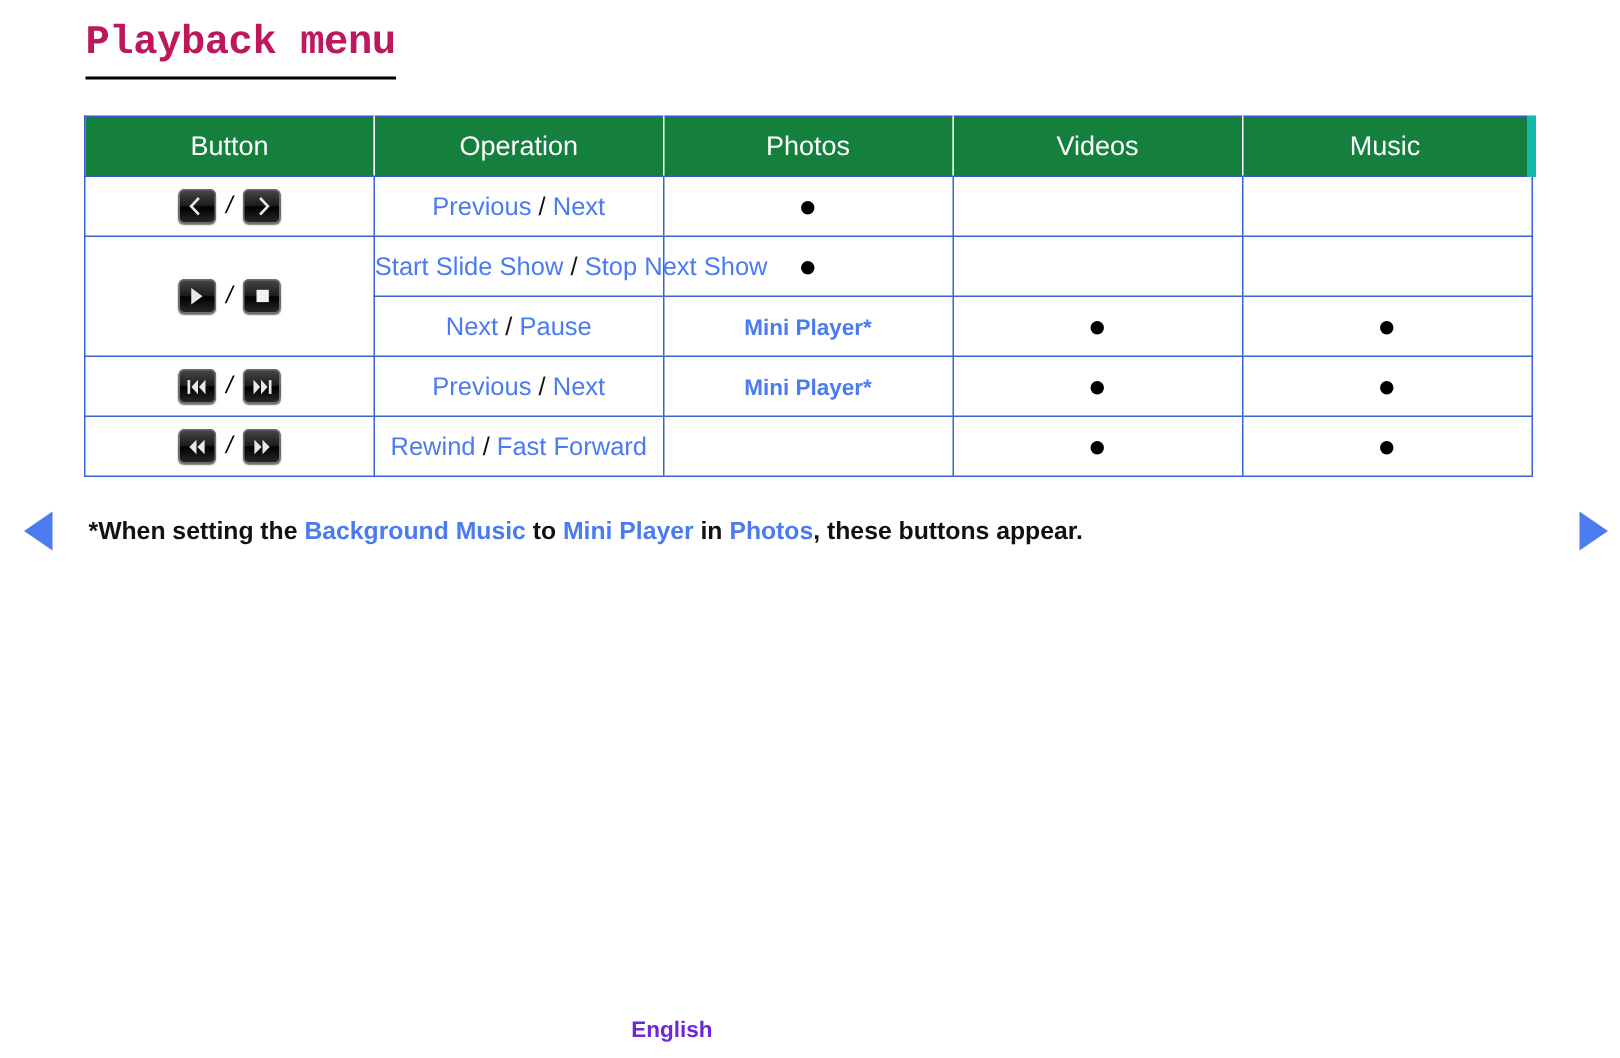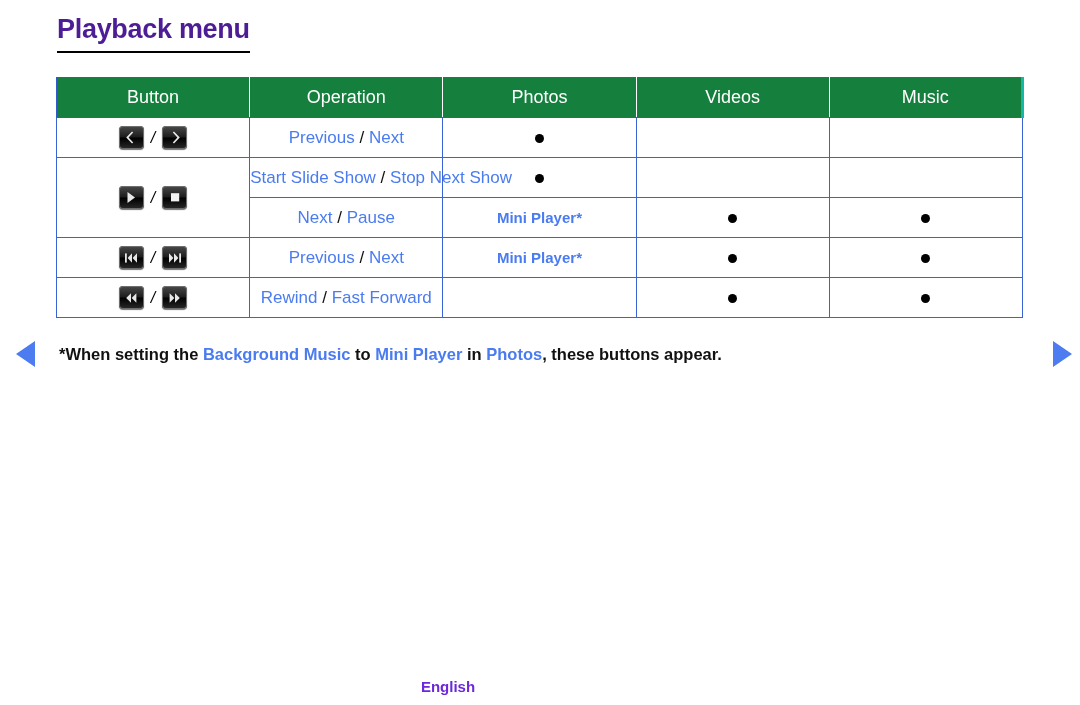--- a/index.html
+++ b/index.html
@@ -17,25 +17,26 @@
   }
 
   
   .page-title {
     position: absolute;
     left: 57px;
     top: 14px;
     font-size: 27px;
     font-weight: bold;
     letter-spacing: -0.3px;
-    color: #4c1d95;
+    color: #be185d;
     padding-bottom: 6px;
     border-bottom: 2px solid #000;
     display: inline-block;
     line-height: 1.15;
+    font-family: Liberation Mono, monospace;
   }
 
   
   .pb-table {
     position: absolute;
     left: 56px;
     top: 77px;
     width: 968px;
     border-collapse: collapse;
     table-layout: fixed;
@@ -51,21 +52,21 @@
     background: #15803d;
     color: #ffffff;
     font-size: 18px;
     font-weight: normal;
     height: 39px;
     border-color: #3159ca;
     border-left: 1px solid #ffffff;
     border-right: 1px solid #ffffff;
   }
   .pb-table thead th.first-head { border-left: 1px solid #3159ca; }
-  .pb-table thead th.last-head  { border-right: 3px solid #14b8a6; }
+  .pb-table thead th.last-head  { border-right: 6px solid #14b8a6; }
 
   .pb-table tbody td {
     height: 39px;
     font-size: 17px;
   }
   td.btn-cell   { width: 129px; }
   td.op-cell    { width: 465px; }
   td.photo-cell { width: 125px; text-align: center; }
   td.video-cell { width: 125px; }
   td.music-cell { width: 124px; }

